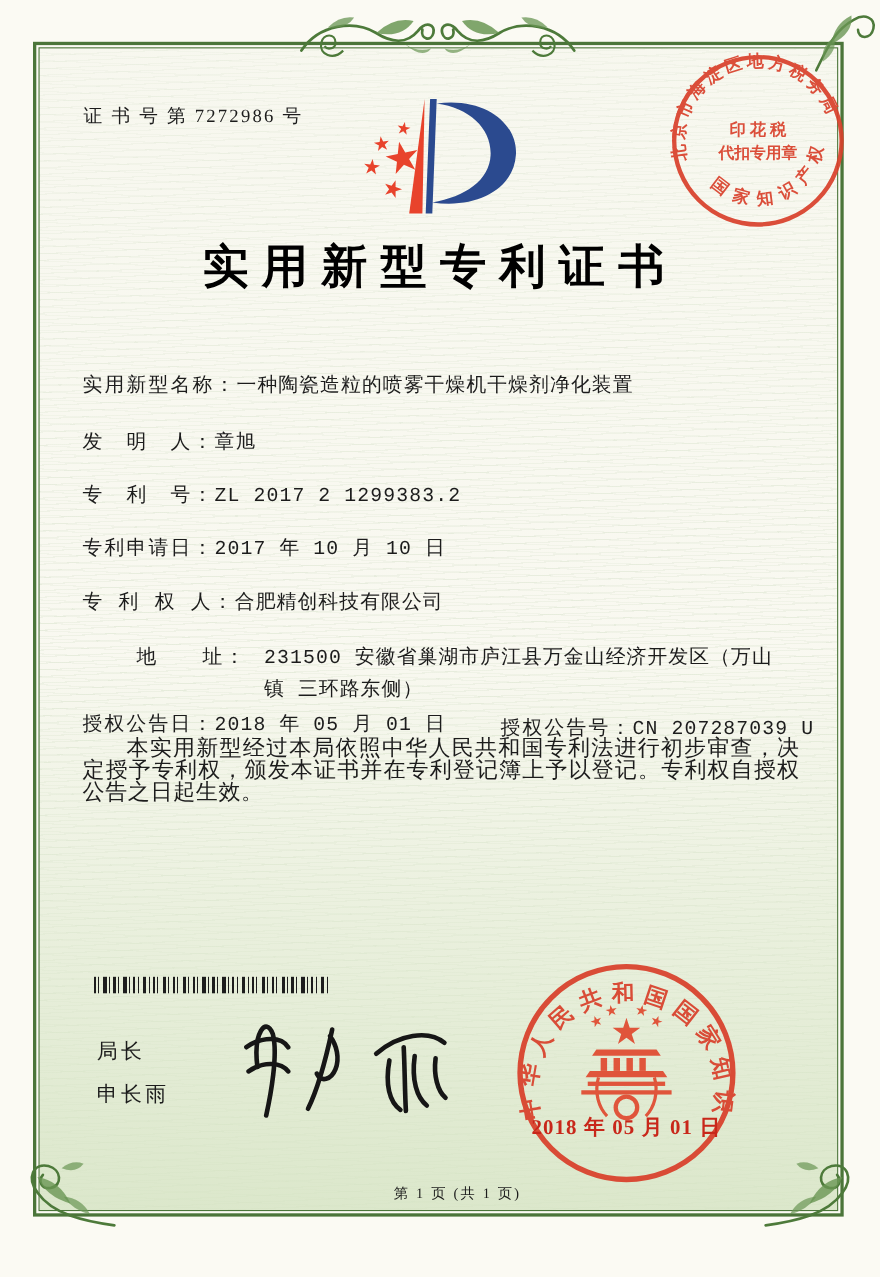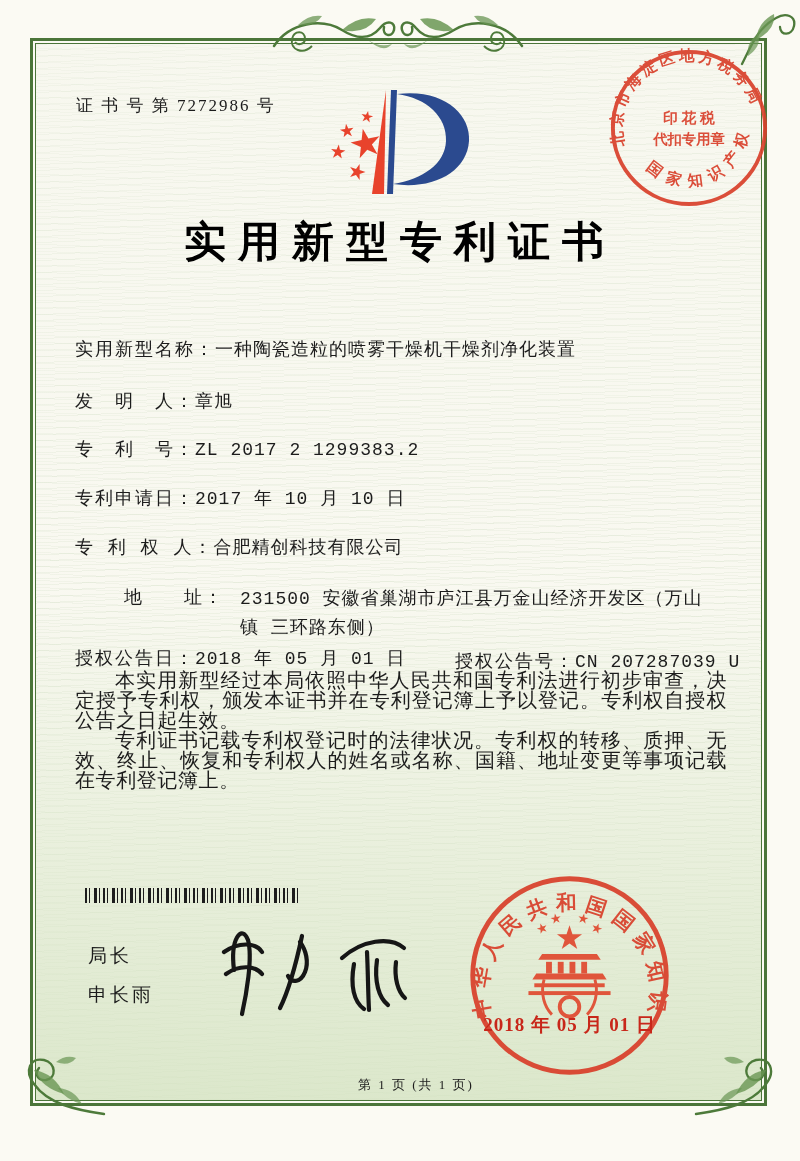--- a/index.html
+++ b/index.html
@@ -170,21 +170,20 @@
 </div>
 <div class="row" style="top:646px;">
   <span class="lbl">授权公告日：</span><span class="val">2018 年 05 月 01 日</span>
 </div>
 <div class="row" style="top:649px;left:455px;">
   <span class="lbl">授权公告号：</span><span class="val">CN 207287039 U</span>
 </div>
 
 <div class="body-text">
   <p>本实用新型经过本局依照中华人民共和国专利法进行初步审查，决定授予专利权，颁发本证书并在专利登记簿上予以登记。专利权自授权公告之日起生效。</p>
-  <p>专利证书记载专利权登记时的法律状况。专利权的转移、质押、无效、终止、恢复和专利权人的姓名或名称、国籍、地址变更等事项记载在专利登记簿上。</p>
 </div>
 
 <div class="barcode"></div>
 
 <div class="sig-title">局长</div>
 <div class="sig-name">申长雨</div>
 
 <svg class="signature-svg" width="215" height="108" viewBox="0 0 215 108">
   <g fill="none" stroke="#161616" stroke-width="4.2" stroke-linecap="round" stroke-linejoin="round">
     <path d="M22,58 C18,26 30,12 36,28 C41,46 34,84 30,102"></path>

